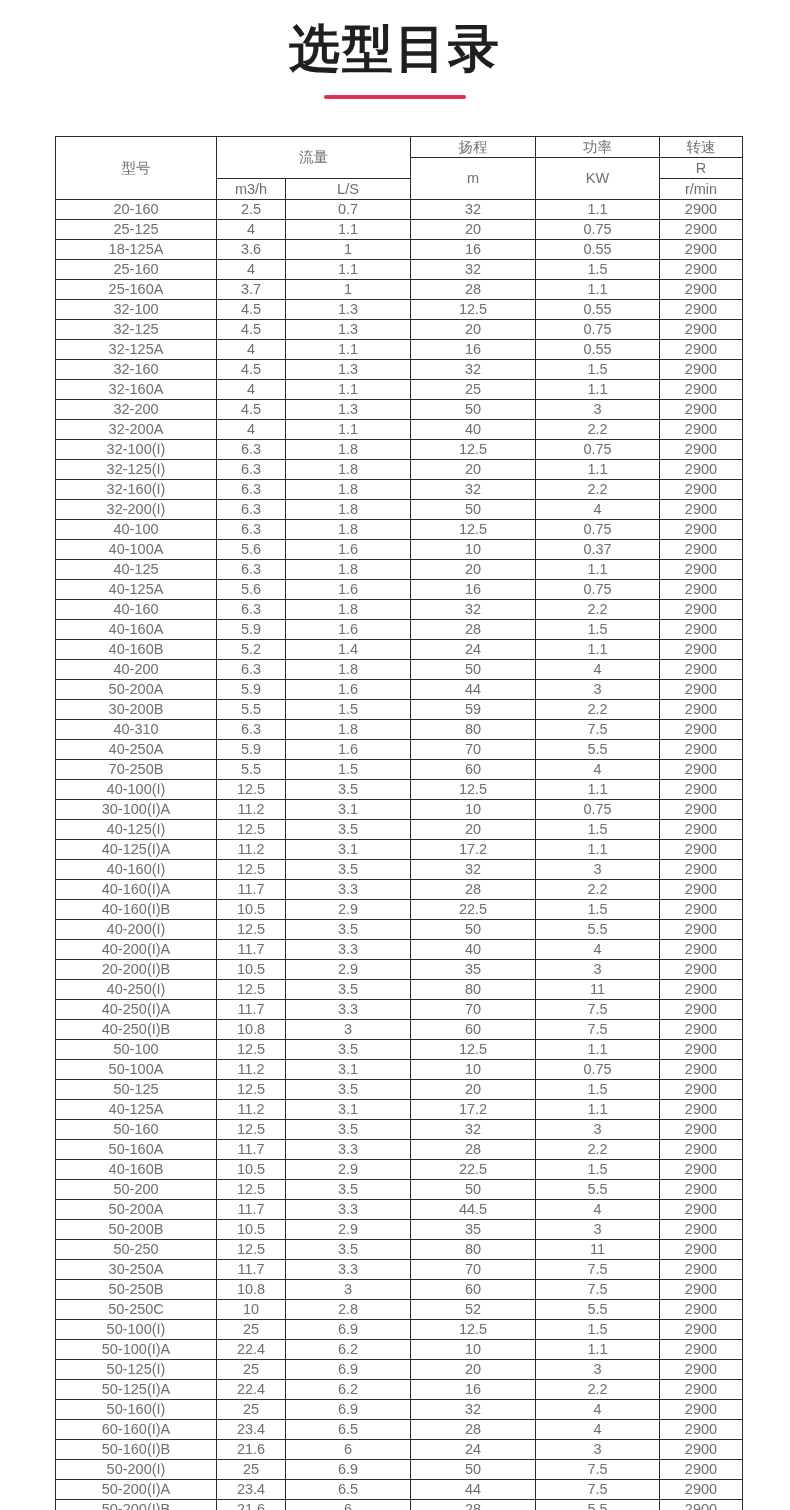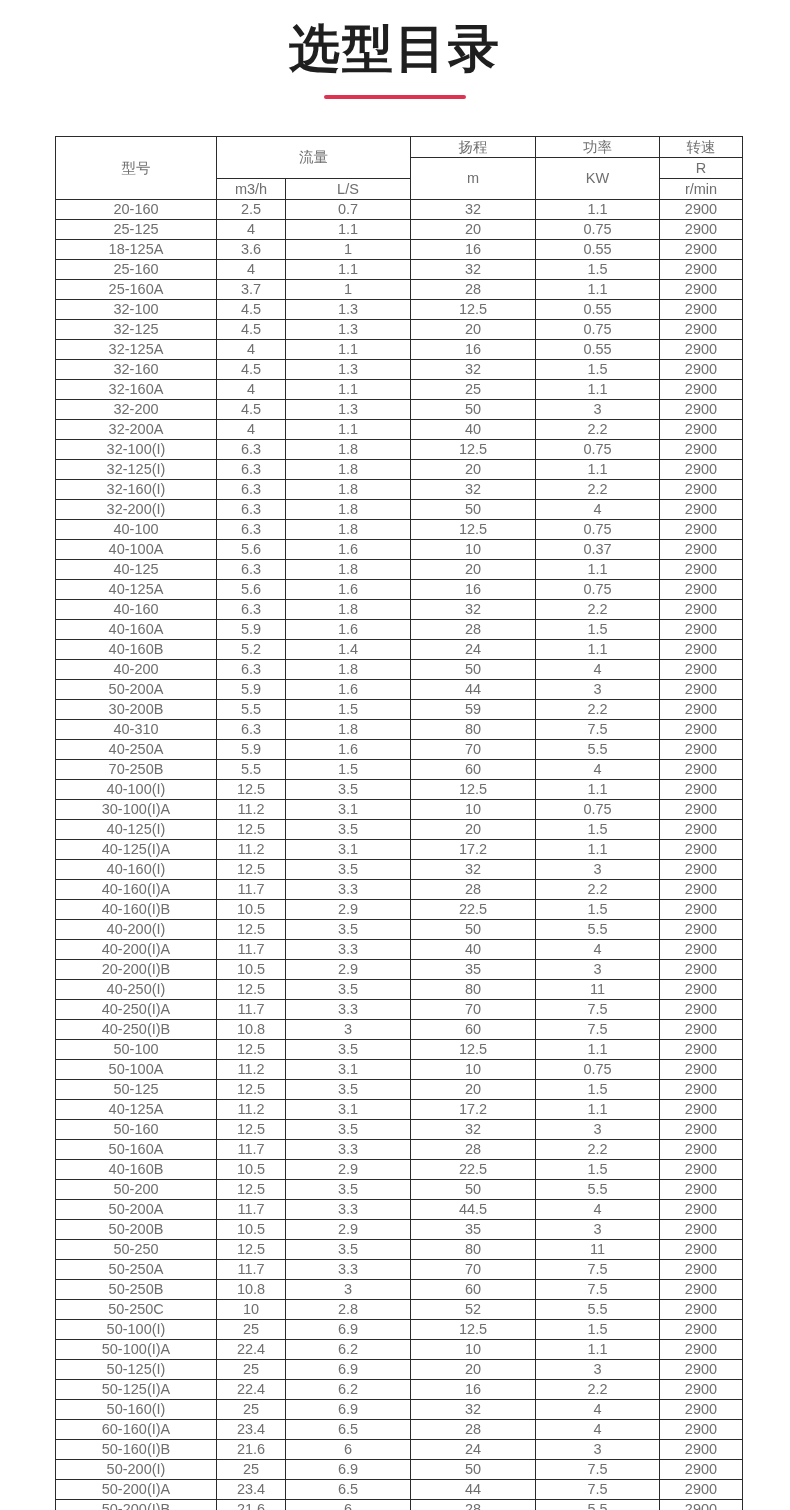--- a/index.html
+++ b/index.html
@@ -509,21 +509,21 @@
       </tr>
       <tr>
         <td>50-250</td>
         <td>12.5</td>
         <td>3.5</td>
         <td>80</td>
         <td>11</td>
         <td>2900</td>
       </tr>
       <tr>
-        <td>50-250A</td>
+        <td>30-250A</td>
         <td>11.7</td>
         <td>3.3</td>
         <td>70</td>
         <td>7.5</td>
         <td>2900</td>
       </tr>
       <tr>
         <td>50-250B</td>
         <td>10.8</td>
         <td>3</td>

